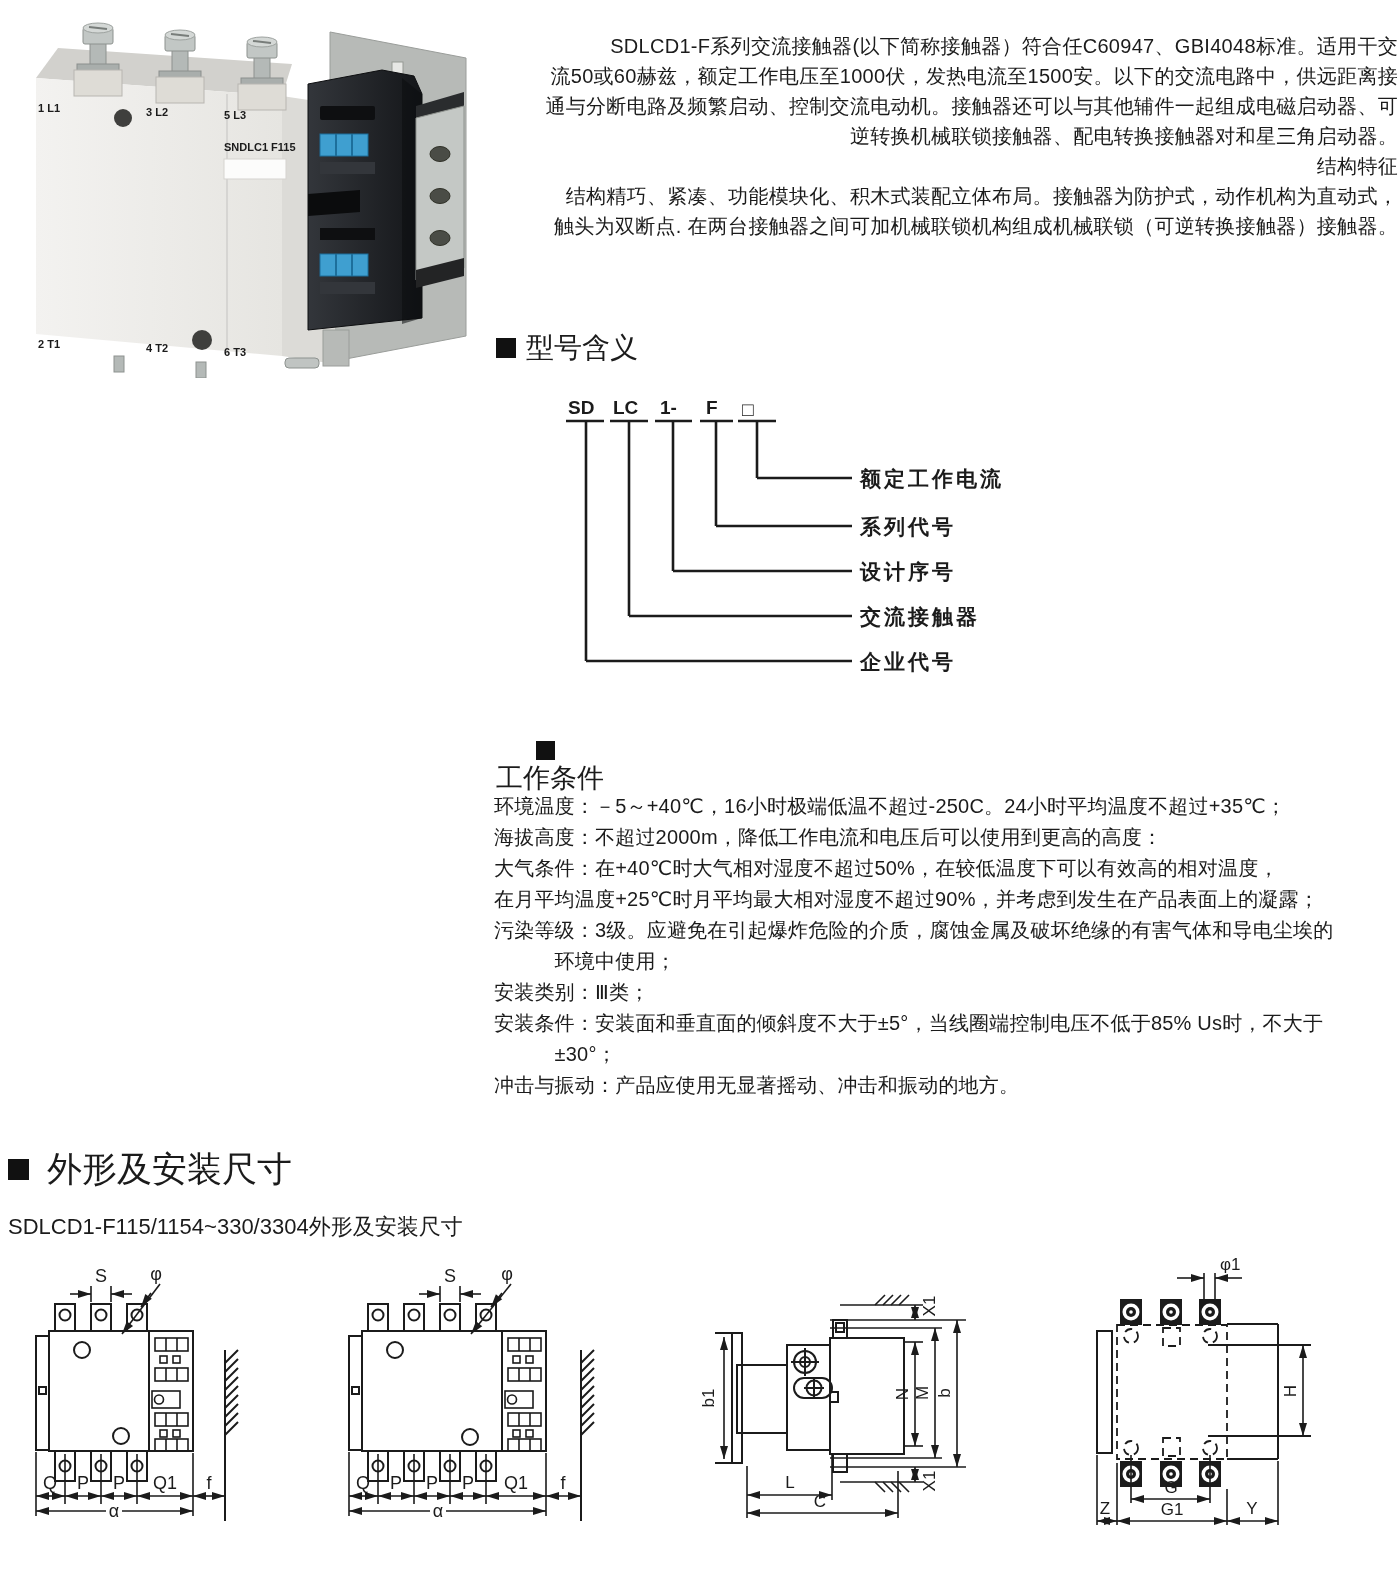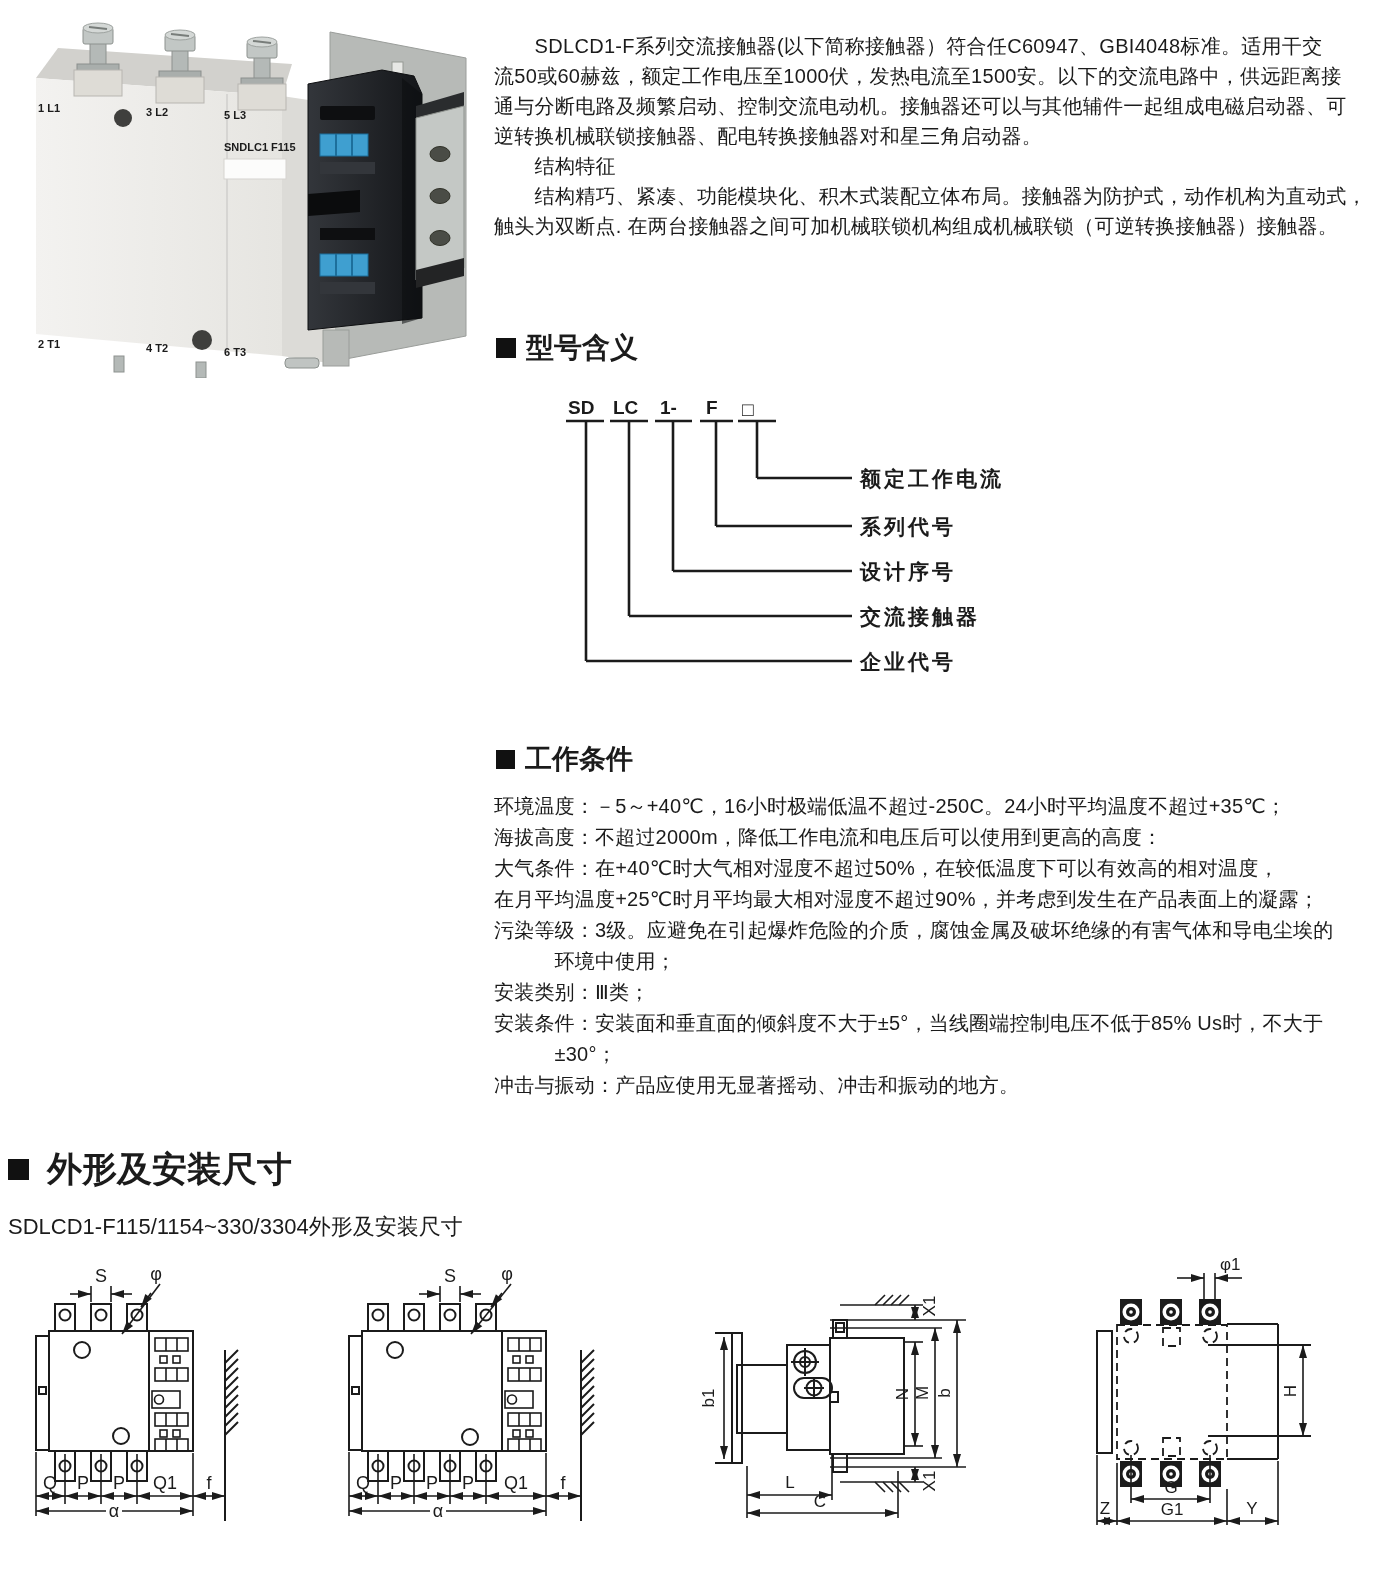--- a/index.html
+++ b/index.html
@@ -1,26 +1,26 @@
 <!DOCTYPE html>
 <html><head>
 <meta charset="utf-8">
 <style>
   html,body{margin:0;padding:0;background:#fff;}
   .page{position:relative;width:1400px;height:1575px;background:#ffffff;
         font-family:"Liberation Sans","DejaVu Sans",sans-serif;color:#1b1b1b;overflow:hidden;}
   .abs{position:absolute;}
   .para{white-space:pre-line;}
-  .intro{left:494px;top:31px;width:904px;font-size:20px;line-height:30px;letter-spacing:0.3px;}
+  .intro{left:494px;top:31px;width:904px;font-size:20px;line-height:30px;letter-spacing:0.3px;text-align:right;}
   .cond{left:494px;top:791px;width:910px;font-size:20px;line-height:31px;letter-spacing:0.2px;}
-  .h{display:flex;align-items:center;font-weight:bold;justify-content:space-between;}
+  .h{display:flex;align-items:center;font-weight:normal;justify-content:space-between;}
   .h .sq{background:#111;display:inline-block;}
   .h-model{left:496px;top:329px;font-size:28px;}
   .h-model .sq{width:20px;height:20px;margin-right:10px;}
-  .h-cond{left:496px;top:741px;font-size:27px;}
+  .h-cond{left:496px;top:741px;font-size:27px;flex-direction:column;}
   .h-cond .sq{width:19px;height:19px;margin-right:10px;}
   .h-outline{left:8px;top:1146px;font-size:35px;}
   .h-outline .sq{width:21px;height:21px;margin-right:18px;}
   .caption{left:8px;top:1212px;font-size:22px;}
   svg text{font-family:"Liberation Sans","DejaVu Sans",sans-serif;fill:#1b1b1b;}
   svg .ln{stroke:#1b1b1b;stroke-width:2;fill:none;}
   svg .thin{stroke:#1b1b1b;stroke-width:1.6;fill:none;}
   svg .dash{stroke:#1b1b1b;stroke-width:1.8;fill:none;stroke-dasharray:8 5;}
   svg .dim{font-size:18px;}
   svg .dims{font-size:17px;}

